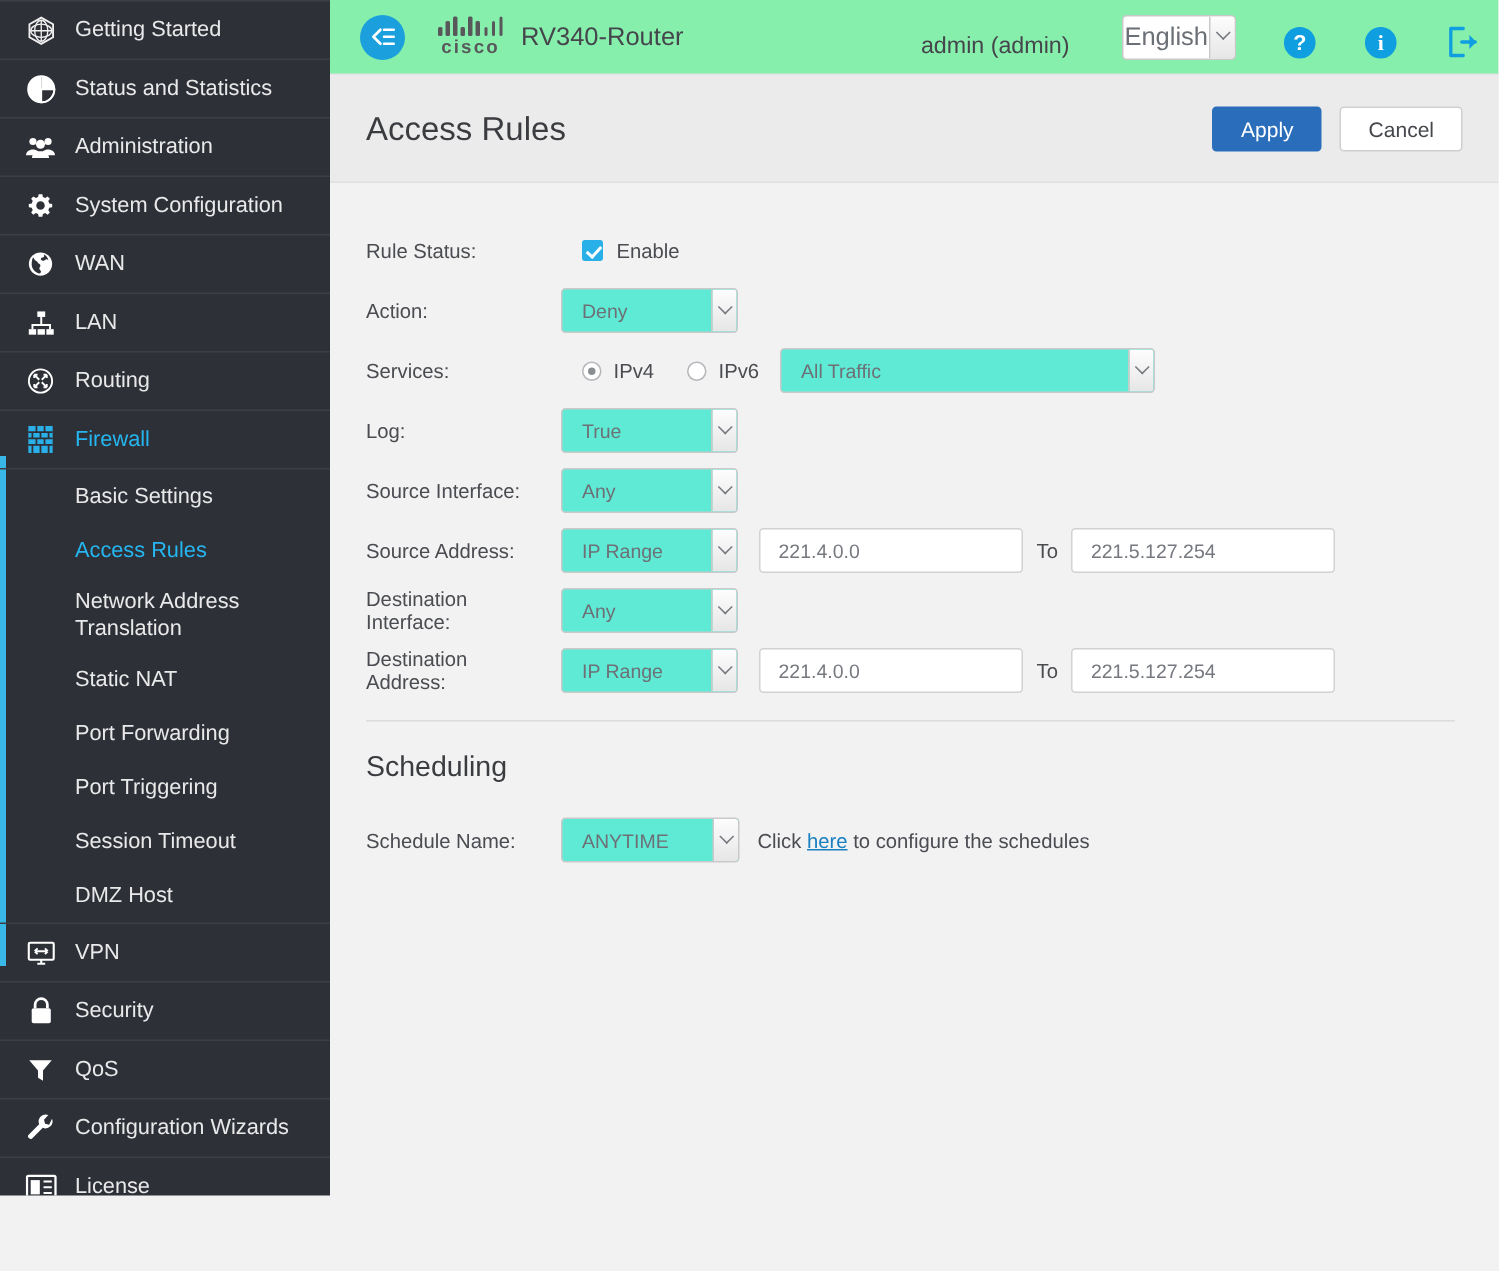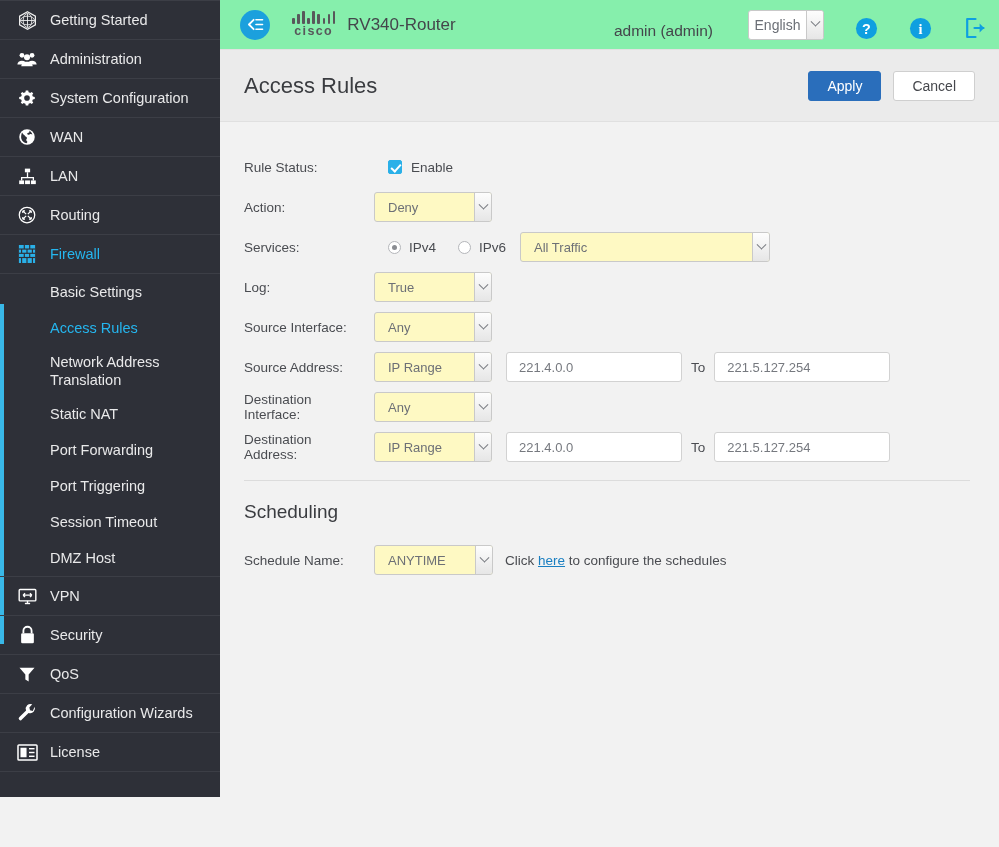--- a/index.html
+++ b/index.html
@@ -108,21 +108,21 @@
     border: 1px solid #c9c9c9;
     background: #fff;
     border-radius: 3px;
     display: flex; align-items: stretch;
     overflow: hidden;
     cursor: pointer;
   }
   .lang-select .val {
     flex: 1 1 auto;
     display: flex; align-items: center; justify-content: center;
-    font-size: 14px; color: #6b6f76;
+    font-size: 17px; color: #6b6f76;
   }
   .sel-arrow {
     flex: 0 0 17px;
     border-left: 1px solid #c9c9c9;
     background: linear-gradient(#fdfdfd, #e6e6e6);
     display: flex; align-items: center; justify-content: center;
   }
   .sel-arrow::after {
     content: "";
     width: 6px; height: 6px;
@@ -195,21 +195,21 @@
     border-right: 2px solid #fff;
     border-bottom: 2px solid #fff;
     transform: rotate(42deg);
   }
   .cb-label { font-size: 13.5px; color: #4a4c51; margin-left: 9px; }
 
   
   .select {
     height: 30px;
     border: 1px solid #c9c9c9;
-    background: #fef9c3;
+    background: #5eead4;
     border-radius: 3px;
     display: flex; align-items: stretch;
     overflow: hidden;
     cursor: pointer;
   }
   .select .val {
     flex: 1 1 auto;
     display: flex; align-items: center;
     padding-left: 13px;
     font-size: 13px;
@@ -286,20 +286,32 @@
             <polygon points="12,2 21,7 21,17 12,22 3,17 3,7" fill="none" stroke="#f0f0f0" stroke-width="1.4"></polygon>
             <ellipse cx="12" cy="12" rx="8" ry="5" fill="none" stroke="#f0f0f0" stroke-width="1"></ellipse>
             <ellipse cx="12" cy="12" rx="5" ry="8" fill="none" stroke="#f0f0f0" stroke-width="1"></ellipse>
             <line x1="4" y1="12" x2="20" y2="12" stroke="#f0f0f0" stroke-width="1"></line>
             <line x1="12" y1="4" x2="12" y2="20" stroke="#f0f0f0" stroke-width="1"></line>
           </svg>
       </span>
       <span class="nav-label">Getting Started</span>
     </div>
 
+    <div class="nav-item">
+      <span class="nav-icon">
+        <svg width="21" height="21" viewBox="0 0 24 24">
+            <path d="M12 12 L12 2 A10 10 0 0 1 22 12 Z" fill="#fff"></path>
+            <path d="M12 12 L22 12 A10 10 0 0 1 12 22 Z" fill="none" stroke="#fff" stroke-width="1.4"></path>
+            <path d="M12 12 L12 2 A10 10 0 1 0 22 12 Z" fill="#fff" opacity="0.0"></path>
+            <circle cx="12" cy="12" r="10" fill="none" stroke="#fff" stroke-width="1.4"></circle>
+            <path d="M12 12 L12 2 A10 10 0 0 0 2 12 A10 10 0 0 0 12 22 Z" fill="#fff"></path>
+          </svg>
+      </span>
+      <span class="nav-label">Status and Statistics</span>
+    </div>
 
     <div class="nav-item">
       <span class="nav-icon">
         <svg width="22" height="22" viewBox="0 0 24 24">
             <circle cx="6.5" cy="8" r="2.6" fill="#fff"></circle>
             <circle cx="17.5" cy="8" r="2.6" fill="#fff"></circle>
             <circle cx="12" cy="10" r="3.3" fill="#fff"></circle>
             <path d="M1.5 18c0-2.6 2.2-4.2 5-4.2s5 1.6 5 4.2z" fill="#fff"></path>
             <path d="M12.5 18c0-2.6 2.2-4.2 5-4.2s5 1.6 5 4.2z" fill="#fff"></path>
             <path d="M5.8 20c0-3.1 2.8-5 6.2-5s6.2 1.9 6.2 5z" fill="#fff"></path>

